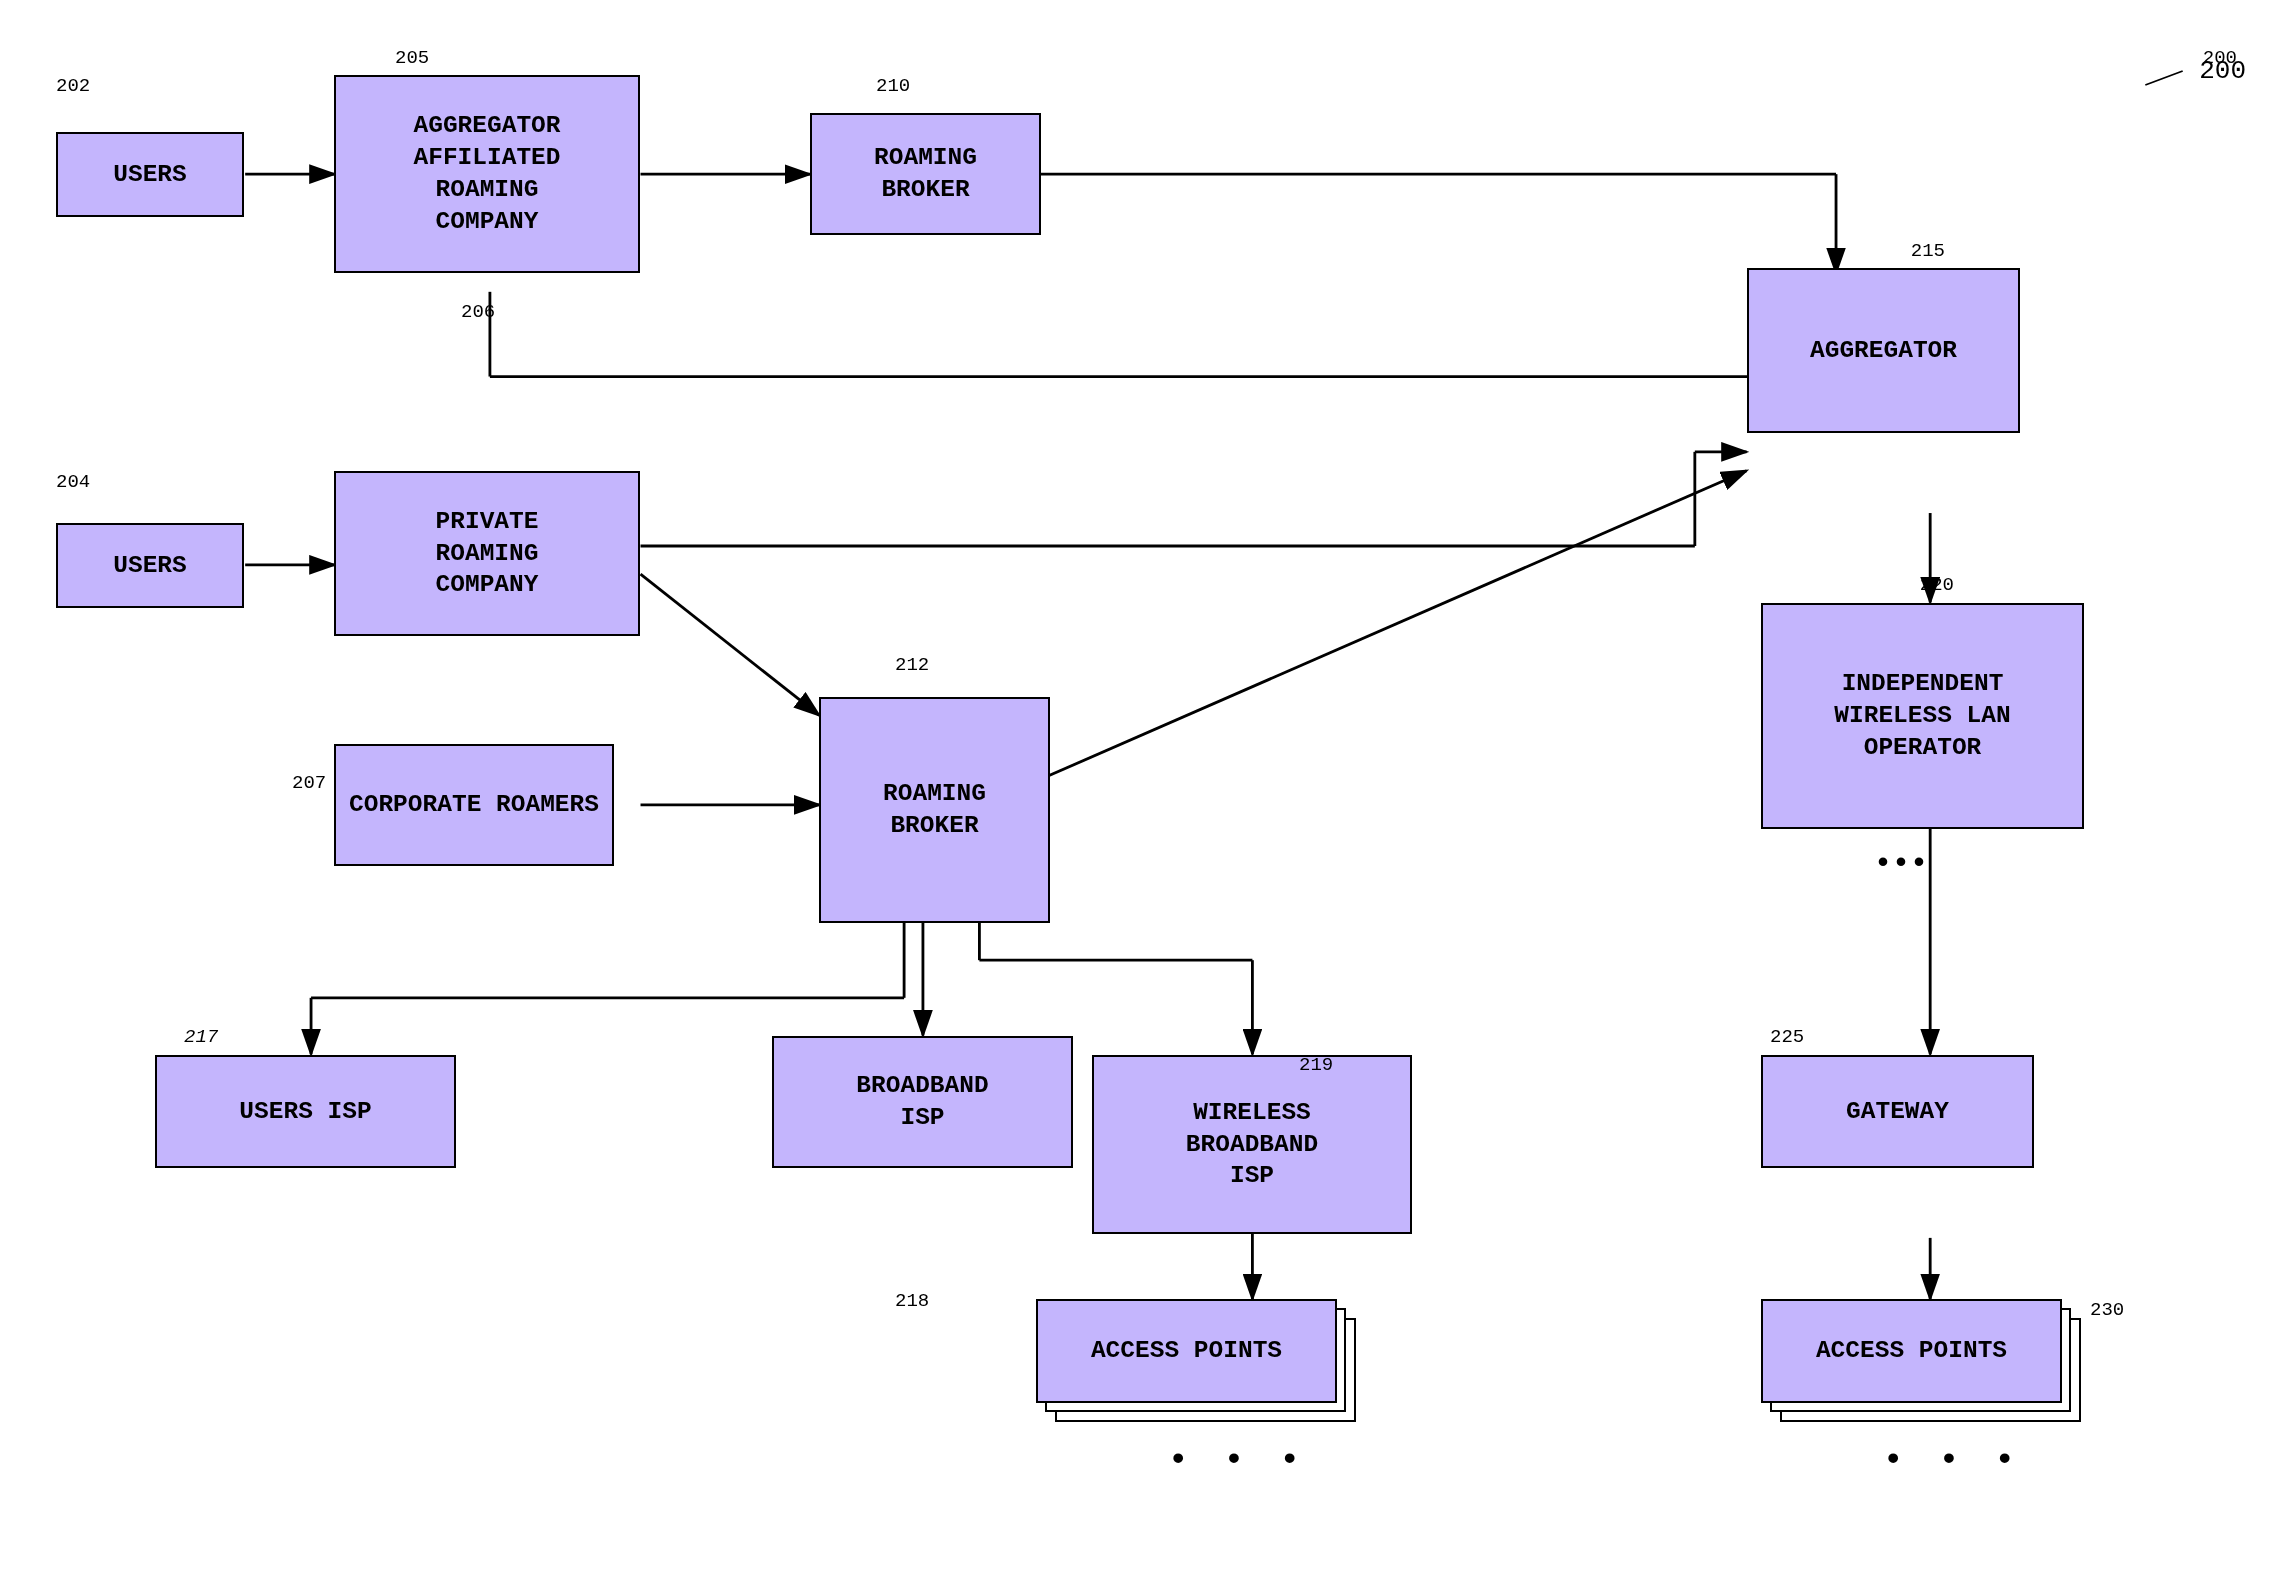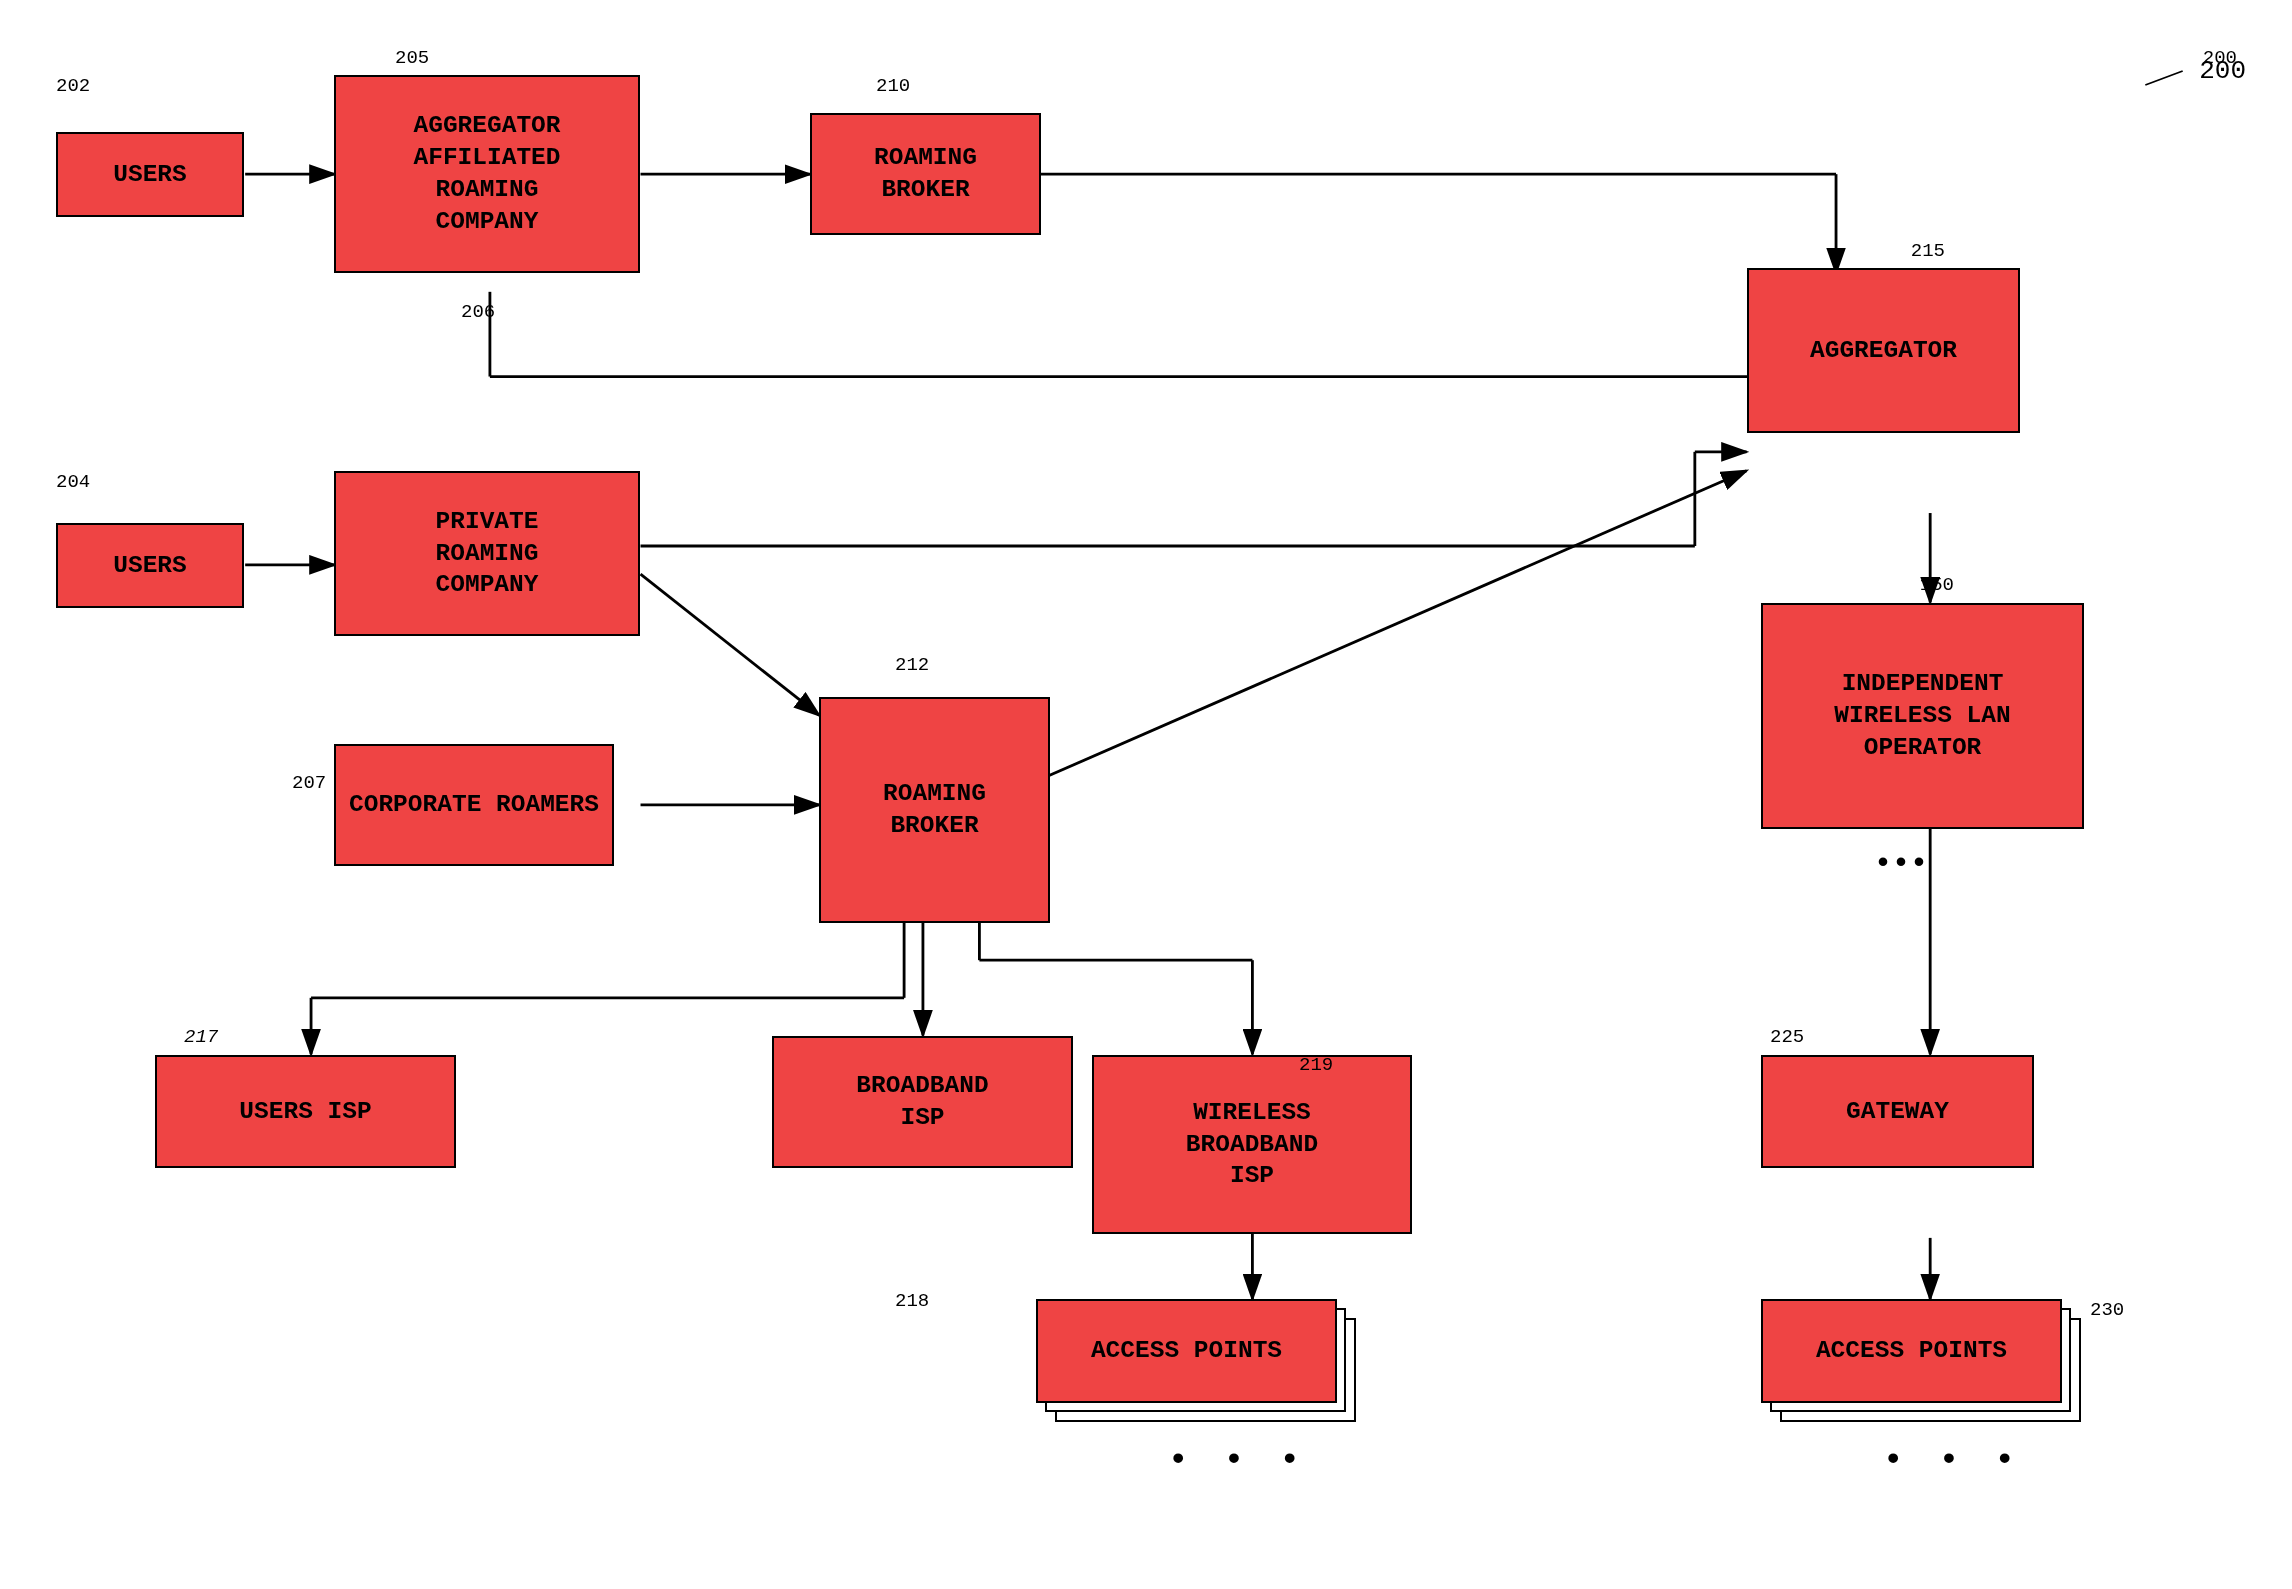--- a/index.html
+++ b/index.html
@@ -12,21 +12,21 @@
       overflow: hidden;
     }
     .diagram {
       position: relative;
       width: 2293px;
       height: 1589px;
     }
     .box {
       position: absolute;
       border: 2.8px solid #000;
-      background: #ef4444;
+      background: #c4b5fd;
       display: flex;
       align-items: center;
       justify-content: center;
       text-align: center;
       font-size: 24.5px;
       font-weight: bold;
       font-family: 'Courier New', Courier, monospace;
       line-height: 1.3;
       padding: 7.5px;
     }
@@ -154,21 +154,21 @@
     <span style="white-space:pre-line;">ROAMING
 BROKER</span>
   </div>
   <span class="ref-num" style="top:654px;left:895px;">212</span>
 
   <div class="box" style="left:1761px;top:603px;width:323px;height:226px;">
     <span style="white-space:pre-line;">INDEPENDENT
 WIRELESS LAN
 OPERATOR</span>
   </div>
-  <span class="ref-num" style="top:574px;right:339px;">150</span>
+  <span class="ref-num" style="top:574px;right:339px;">220</span>
 
   <div class="box" style="left:155px;top:1055px;width:301px;height:113px;">
     <span>USERS ISP</span>
   </div>
   <span class="ref-num" style="top:1026px;left:184px;font-style:italic;">217</span>
 
   <div class="box" style="left:772px;top:1036px;width:301px;height:132px;">
     <span style="white-space:pre-line;">BROADBAND
 ISP</span>
   </div>

